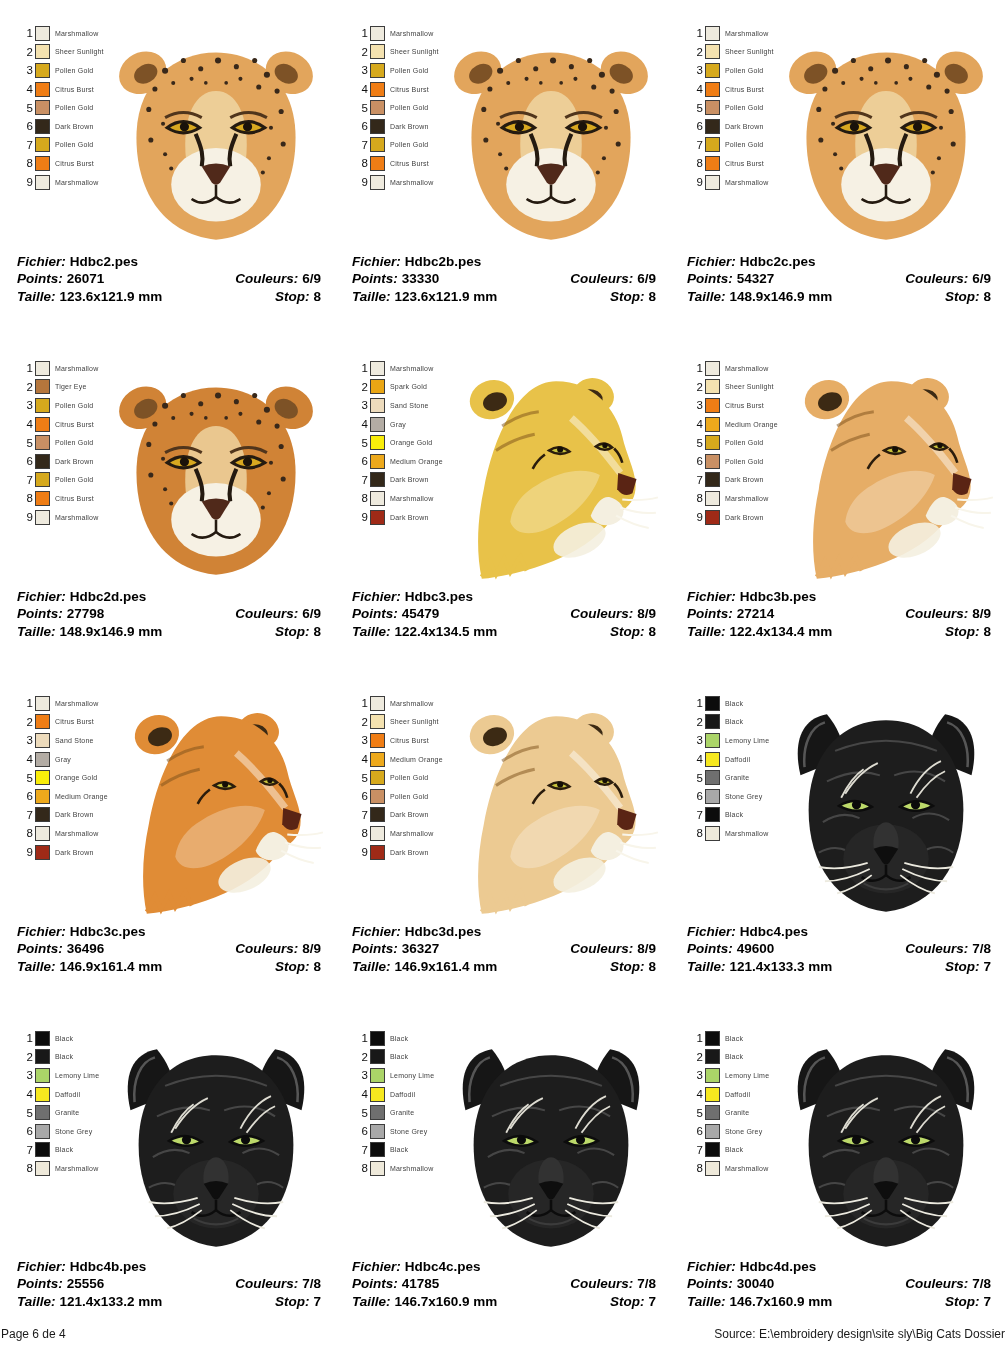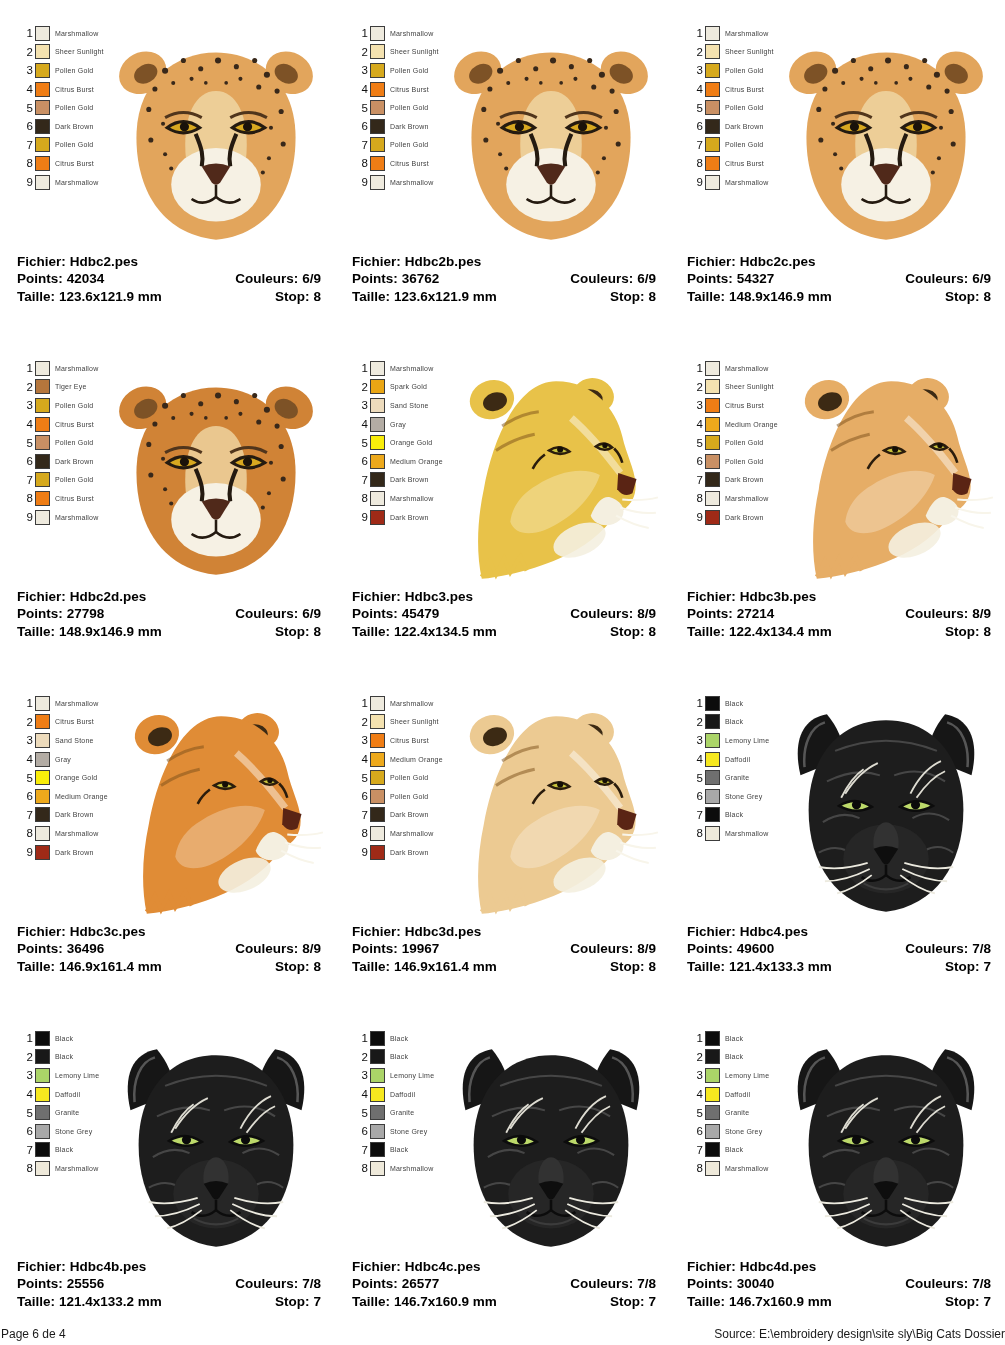--- a/index.html
+++ b/index.html
@@ -17,21 +17,21 @@
   .thread-row{display:flex;align-items:center;height:18.6px;}
   .t-num{width:13px;text-align:right;font-size:11.5px;color:#111;margin-right:2px;}
   .t-swatch{width:13px;height:13px;border:1px solid #3c3c3c;flex:0 0 auto;}
   .t-name{font-size:7px;color:#3f3f3f;margin-left:5px;white-space:nowrap;letter-spacing:.2px;}
   
   .design-image{position:absolute;left:104px;top:8px;width:224px;height:228px;}
   .design-image svg{width:100%;height:100%;--coat:#e0a050;}
   
   .info{position:absolute;top:234px;left:17px;right:14px;font-weight:bold;font-size:13.5px;}
   .info-line{height:17.3px;white-space:nowrap;}
-  .l-label{margin-right:4px;}
+  .l-label{margin-right:4px;font-style:italic;}
   .info-right{position:absolute;top:17.3px;right:0;text-align:right;}
   
   .footer{position:absolute;left:0;right:0;top:1327px;height:16px;font-size:12px;color:#1a1a1a;}
   .footer .f-page{position:absolute;left:1px;}
   .footer .f-source{position:absolute;left:0;right:0;text-align:right;}
   .footer .f-date{position:absolute;right:19px;margin-top:48px;}
 </style>
 </head>
 <body>
 
@@ -206,21 +206,21 @@
       <svg viewBox="0 0 220 220" preserveAspectRatio="xMidYMid meet" xmlns="http://www.w3.org/2000/svg" xmlns:xlink="http://www.w3.org/1999/xlink" style="--coat: #e2a55c;">
         <use href="#sym-cheetah" xlink:href="#sym-cheetah"></use>
       </svg>
     </div>
     <div class="info">
       <div class="info-left">
         <div class="info-line">
           <span class="l-label file-label">Fichier:</span><span class="l-value file-value">Hdbc2.pes</span>
         </div>
         <div class="info-line">
-          <span class="l-label points-label">Points:</span><span class="l-value points-value">42034</span>
+          <span class="l-label points-label">Points:</span><span class="l-value points-value">26071</span>
         </div>
         <div class="info-line">
           <span class="l-label taille-label">Taille:</span><span class="l-value taille-value">123.6x121.9 mm</span>
         </div>
       </div>
       <div class="info-right">
         <div class="info-line">
           <span class="l-label couleurs-label">Couleurs:</span><span class="l-value couleurs-value">6/9</span>
         </div>
         <div class="info-line">
@@ -281,21 +281,21 @@
       <svg viewBox="0 0 220 220" preserveAspectRatio="xMidYMid meet" xmlns="http://www.w3.org/2000/svg" xmlns:xlink="http://www.w3.org/1999/xlink" style="--coat: #e2a55c;">
         <use href="#sym-cheetah" xlink:href="#sym-cheetah"></use>
       </svg>
     </div>
     <div class="info">
       <div class="info-left">
         <div class="info-line">
           <span class="l-label file-label">Fichier:</span><span class="l-value file-value">Hdbc2b.pes</span>
         </div>
         <div class="info-line">
-          <span class="l-label points-label">Points:</span><span class="l-value points-value">36762</span>
+          <span class="l-label points-label">Points:</span><span class="l-value points-value">33330</span>
         </div>
         <div class="info-line">
           <span class="l-label taille-label">Taille:</span><span class="l-value taille-value">123.6x121.9 mm</span>
         </div>
       </div>
       <div class="info-right">
         <div class="info-line">
           <span class="l-label couleurs-label">Couleurs:</span><span class="l-value couleurs-value">6/9</span>
         </div>
         <div class="info-line">
@@ -731,21 +731,21 @@
       <svg viewBox="0 0 220 220" preserveAspectRatio="xMidYMid meet" xmlns="http://www.w3.org/2000/svg" xmlns:xlink="http://www.w3.org/1999/xlink" style="--coat: #ecca92;">
         <use href="#sym-lioness" xlink:href="#sym-lioness"></use>
       </svg>
     </div>
     <div class="info">
       <div class="info-left">
         <div class="info-line">
           <span class="l-label file-label">Fichier:</span><span class="l-value file-value">Hdbc3d.pes</span>
         </div>
         <div class="info-line">
-          <span class="l-label points-label">Points:</span><span class="l-value points-value">19967</span>
+          <span class="l-label points-label">Points:</span><span class="l-value points-value">36327</span>
         </div>
         <div class="info-line">
           <span class="l-label taille-label">Taille:</span><span class="l-value taille-value">146.9x161.4 mm</span>
         </div>
       </div>
       <div class="info-right">
         <div class="info-line">
           <span class="l-label couleurs-label">Couleurs:</span><span class="l-value couleurs-value">8/9</span>
         </div>
         <div class="info-line">
@@ -941,21 +941,21 @@
       <svg viewBox="0 0 220 220" preserveAspectRatio="xMidYMid meet" xmlns="http://www.w3.org/2000/svg" xmlns:xlink="http://www.w3.org/1999/xlink" style="--coat: #1d1d1d;">
         <use href="#sym-panther" xlink:href="#sym-panther"></use>
       </svg>
     </div>
     <div class="info">
       <div class="info-left">
         <div class="info-line">
           <span class="l-label file-label">Fichier:</span><span class="l-value file-value">Hdbc4c.pes</span>
         </div>
         <div class="info-line">
-          <span class="l-label points-label">Points:</span><span class="l-value points-value">26577</span>
+          <span class="l-label points-label">Points:</span><span class="l-value points-value">41785</span>
         </div>
         <div class="info-line">
           <span class="l-label taille-label">Taille:</span><span class="l-value taille-value">146.7x160.9 mm</span>
         </div>
       </div>
       <div class="info-right">
         <div class="info-line">
           <span class="l-label couleurs-label">Couleurs:</span><span class="l-value couleurs-value">7/8</span>
         </div>
         <div class="info-line">

